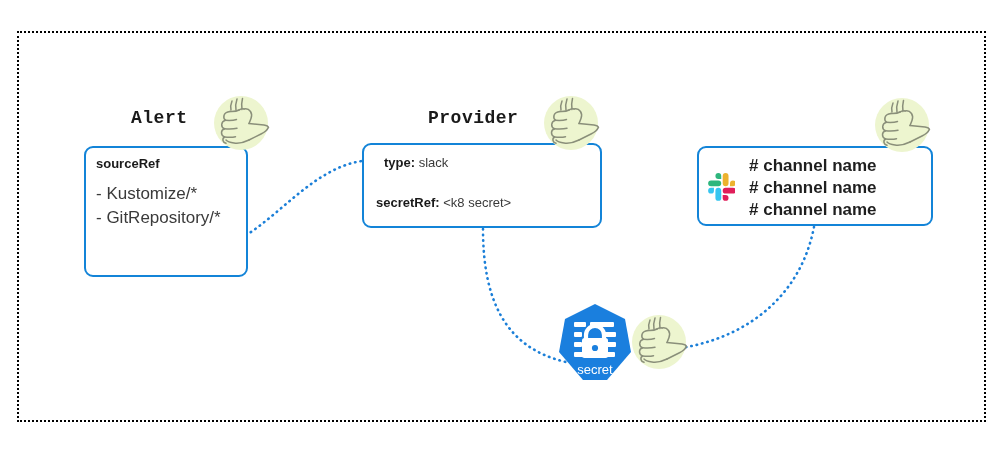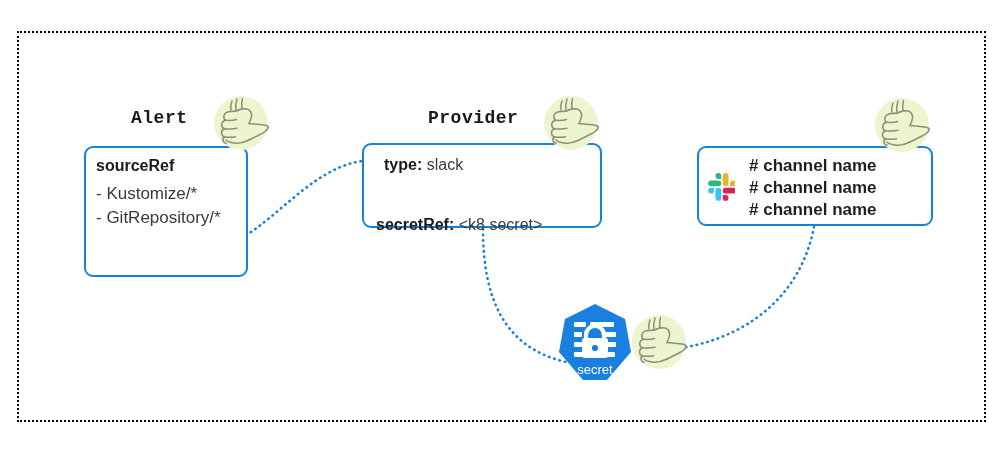--- a/index.html
+++ b/index.html
@@ -68,21 +68,21 @@
   }
   #slack-card {
     left: 697px;
     top: 146px;
     width: 236px;
     height: 80px;
     padding-left: 44px;
   }
   .field-row {
     position: absolute;
-    font-size: 16px;
+    font-size: 13px;
     color: #2b2b2b;
     white-space: nowrap;
     line-height: 1.22;
   }
   .field-key {
     font-weight: 700;
     color: #1a1a1a;
   }
   .field-val {
     font-weight: 400;
@@ -182,21 +182,21 @@
     </svg>
   </div>
 
   <div class="node-title" style="left:428px; top:108px;text-align:center;">Provider</div>
 
   <div class="card" id="provider-card">
     <div class="field-row" style="left:20px; top:10px;">
       <span class="field-key">type:</span>
       <span class="field-val">slack</span>
     </div>
-    <div class="field-row" style="left:12px; top:50px;margin-top:20px;">
+    <div class="field-row" style="left:12px; top:50px;">
       <span class="field-key">secretRef:</span>
       <span class="field-val">&lt;k8 secret&gt;</span>
     </div>
   </div>
 
   <div class="thumb" style="left:538px; top:88px;">
     <div class="halo"></div>
     <svg viewBox="0 0 70 70">
       <g fill="none" stroke="#8a8f7a" stroke-width="1.5" stroke-linecap="round" stroke-linejoin="round">
         <path d="M24 13 q-2 5 -1 9"></path>

